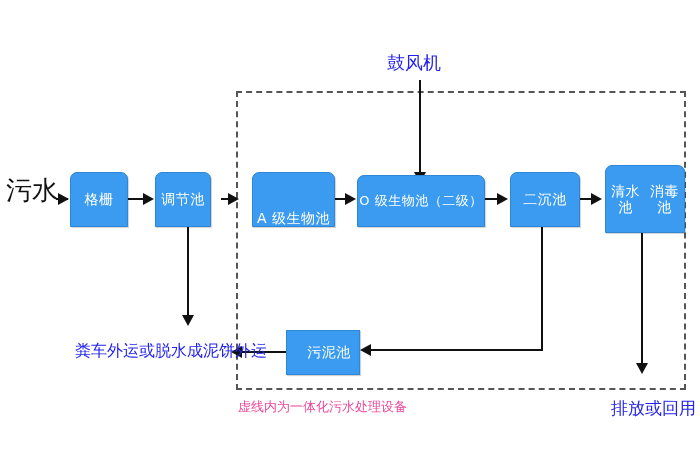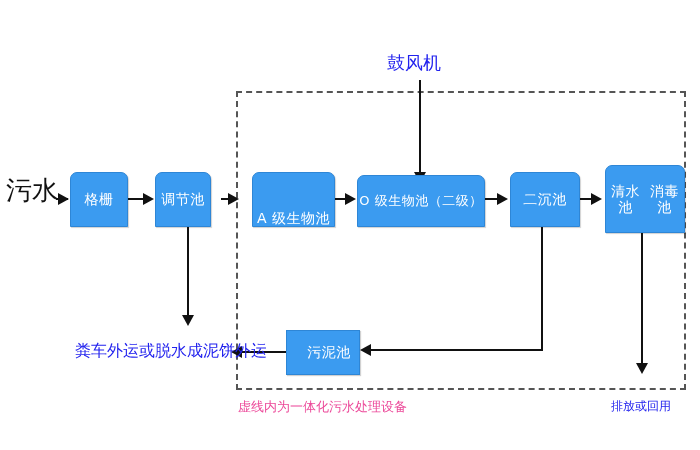--- a/index.html
+++ b/index.html
@@ -154,15 +154,15 @@
     <span>污泥池</span>
   </div>
 
   <div class="ln h" style="left:240px; top:351px; width:46px;"></div>
   <div class="ah left" style="left:231px; top:346px;"></div>
 
   <div class="lbl blue" style="left:47px; top:343px; font-size:16px;margin-left:28px;">粪车外运或脱水成泥饼外运</div>
 
   <div class="lbl cap" style="left:238px; top:400px; font-size:13px;">虚线内为一体化污水处理设备</div>
 
-  <div class="lbl blue" style="left:611px; top:400px; font-size:12px;">排放或回用</div>
+  <div class="lbl blue" style="left:611px; top:400px; font-size:17px;">排放或回用</div>
 
 </div>
 
 </body></html>

